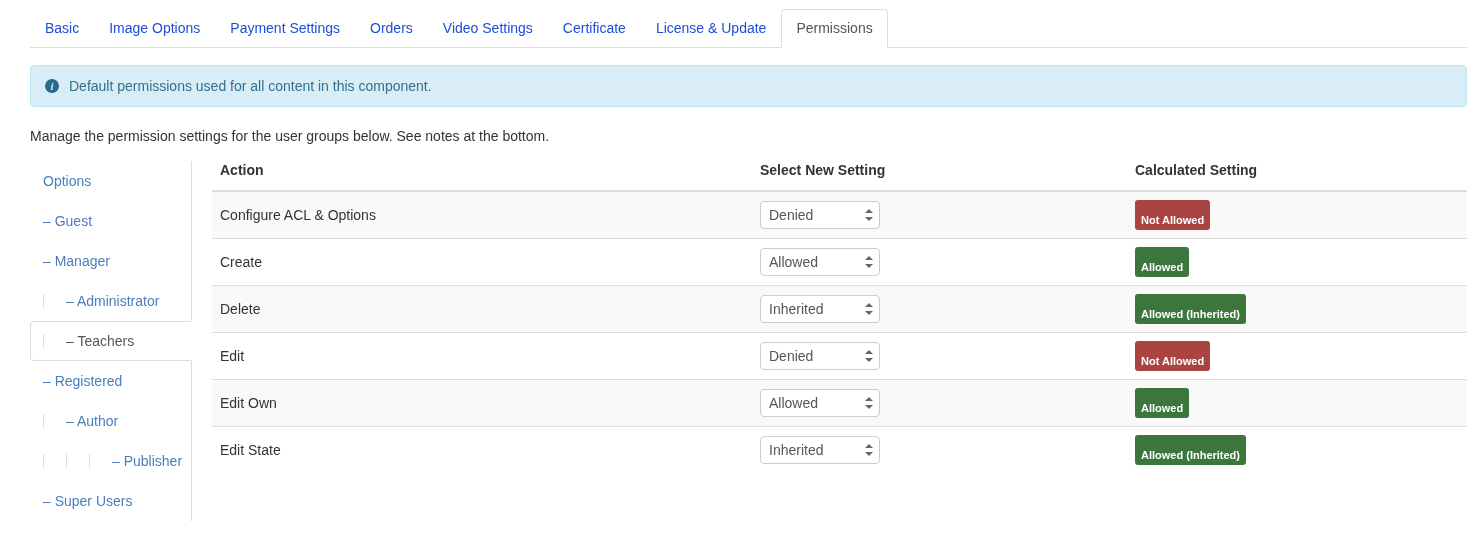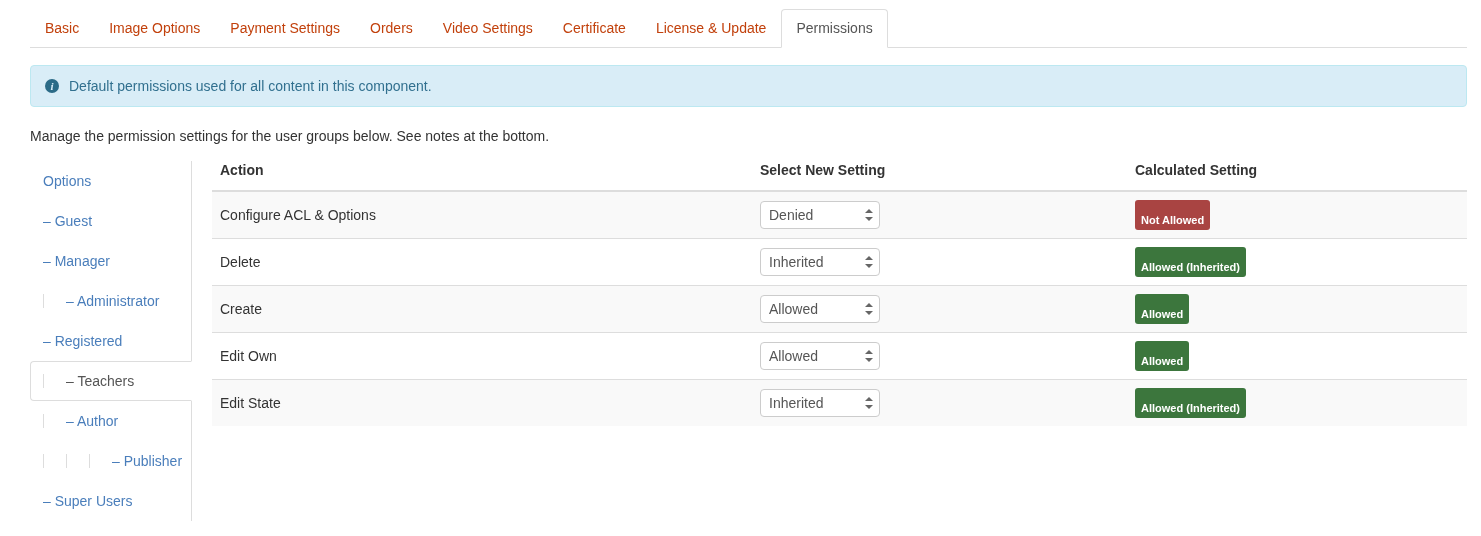--- a/index.html
+++ b/index.html
@@ -21,21 +21,21 @@
     margin-right: 14px;
     border-bottom: 1px solid #dddddd;
     display: flex;
     align-items: flex-end;
   }
   .tab {
     position: relative;
     padding: 9px 14px 10px 14px;
     font-size: 14px;
     line-height: 18px;
-    color: #c2410c;
+    color: #1d4ed8;
     cursor: pointer;
     border: 1px solid transparent;
     border-radius: 4px 4px 0 0;
     margin-bottom: -1px;
     white-space: nowrap;
     text-decoration: none;
   }
   .tab.active {
     color: #555555;
     background: #ffffff;
@@ -242,22 +242,22 @@
 
 <div class="intro">Manage the permission settings for the user groups below. See notes at the bottom.</div>
 
 <div class="panel">
 
   <div class="sidebar" id="sidebar">
       <a class="grp"><span>Options</span></a>
       <a class="grp"><span>– Guest</span></a>
       <a class="grp"><span>– Manager</span></a>
       <a class="grp"><span class="guides"><span class="guide"></span></span><span>– Administrator</span></a>
+      <a class="grp active"><span class="guides"><span class="guide"></span></span><span>– Teachers</span></a>
       <a class="grp"><span>– Registered</span></a>
-      <a class="grp active"><span class="guides"><span class="guide"></span></span><span>– Teachers</span></a>
       <a class="grp"><span class="guides"><span class="guide"></span></span><span>– Author</span></a>
       <a class="grp"><span class="guides"><span class="guide"></span><span class="guide"></span><span class="guide"></span></span><span>– Publisher</span></a>
       <a class="grp"><span>– Super Users</span></a>
     </div>
 
   <div class="table-wrap">
     <table class="perm">
       <thead>
         <tr>
           <th class="col-action">Action</th>
@@ -265,28 +265,33 @@
           <th class="col-calc">Calculated Setting</th>
         </tr>
       </thead>
       <tbody id="table-body">
           <tr>
             <td class="col-action">Configure ACL &amp; Options</td>
             <td class="col-select"><span class="sel"><span>Denied</span><span class="spin"></span></span></td>
             <td class="col-calc"><span class="badge danger">Not Allowed</span></td>
           </tr>
           <tr>
+            <td class="col-action">Create</td>
+            <td class="col-select"><span class="sel"><span>Allowed</span><span class="spin"></span></span></td>
+            <td class="col-calc"><span class="badge success">Allowed</span></td>
+          </tr>
+          <tr>
             <td class="col-action">Delete</td>
             <td class="col-select"><span class="sel"><span>Inherited</span><span class="spin"></span></span></td>
             <td class="col-calc"><span class="badge success">Allowed (Inherited)</span></td>
           </tr>
           <tr>
-            <td class="col-action">Create</td>
-            <td class="col-select"><span class="sel"><span>Allowed</span><span class="spin"></span></span></td>
-            <td class="col-calc"><span class="badge success">Allowed</span></td>
+            <td class="col-action">Edit</td>
+            <td class="col-select"><span class="sel"><span>Denied</span><span class="spin"></span></span></td>
+            <td class="col-calc"><span class="badge danger">Not Allowed</span></td>
           </tr>
           <tr>
             <td class="col-action">Edit Own</td>
             <td class="col-select"><span class="sel"><span>Allowed</span><span class="spin"></span></span></td>
             <td class="col-calc"><span class="badge success">Allowed</span></td>
           </tr>
           <tr>
             <td class="col-action">Edit State</td>
             <td class="col-select"><span class="sel"><span>Inherited</span><span class="spin"></span></span></td>
             <td class="col-calc"><span class="badge success">Allowed (Inherited)</span></td>

